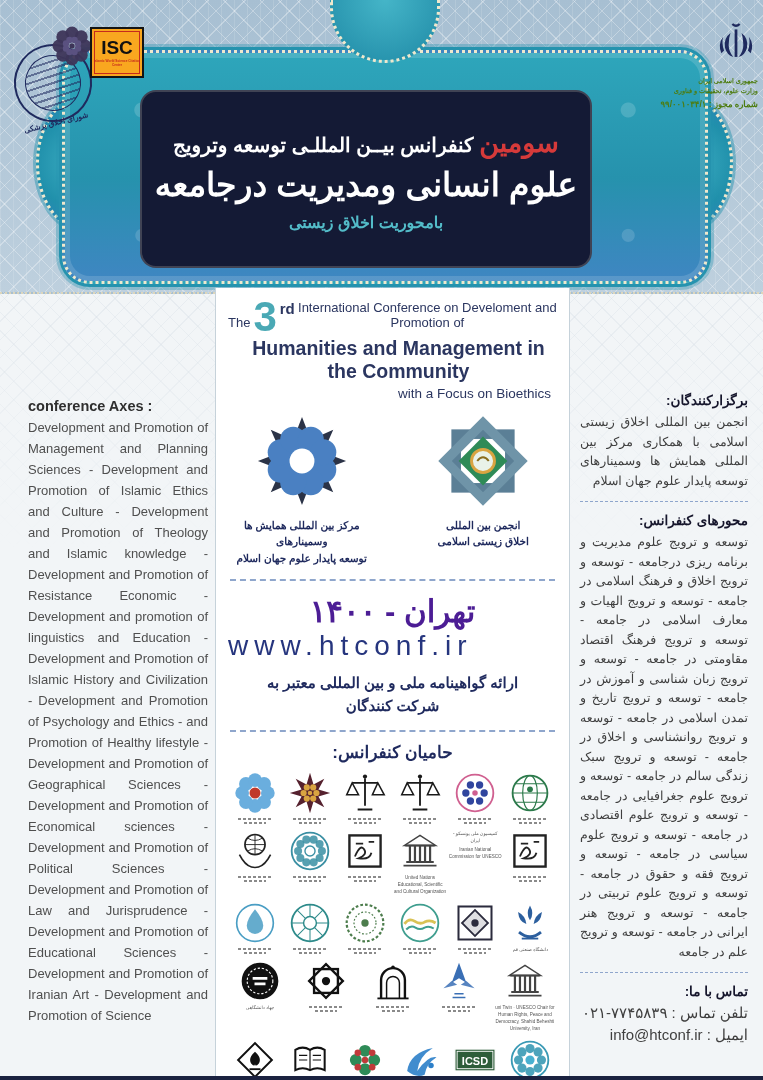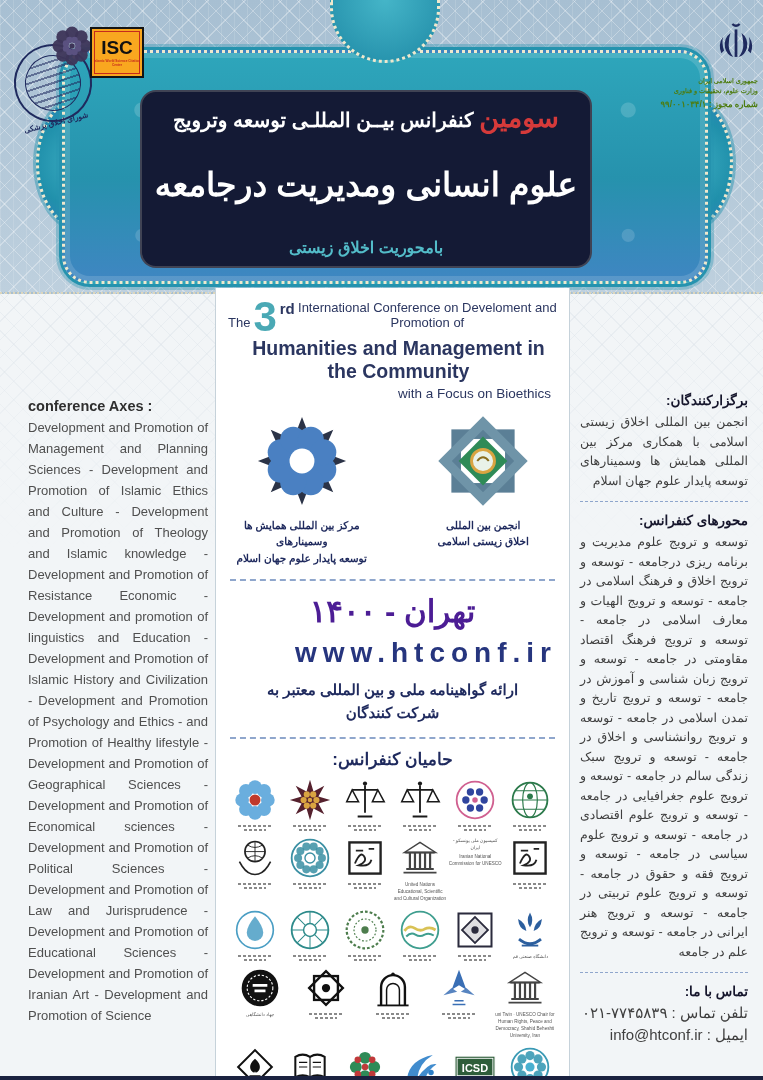--- a/index.html
+++ b/index.html
@@ -30,21 +30,21 @@
     background:
       radial-gradient(circle at 12% 25%,rgba(255,255,255,.16) 0 7px,transparent 8px),
       radial-gradient(circle at 88% 25%,rgba(255,255,255,.16) 0 7px,transparent 8px),
       radial-gradient(circle at 12% 80%,rgba(255,255,255,.14) 0 6px,transparent 7px),
       radial-gradient(circle at 88% 80%,rgba(255,255,255,.14) 0 6px,transparent 7px),
       linear-gradient(180deg,#2ea6bb 0%,#2692ad 55%,#3f86c2 100%);
     border:3px dotted #efe8cd;
     box-shadow:0 0 0 3px #2593ae,0 0 0 6px rgba(37,147,174,.35),inset 0 0 0 5px rgba(255,255,255,.14);}
   .navy-box{position:absolute;left:140px;top:90px;width:448px;height:174px;border-radius:16px;
     background:#141a35;border:2px solid rgba(240,235,210,.20);
-    display:flex;flex-direction:column;align-items:center;justify-content:center;direction:rtl;text-align:center;gap:25px;}
+    display:flex;flex-direction:column;align-items:center;justify-content:center;direction:rtl;text-align:center;}
   .banner-l1{font-size:20px;font-weight:bold;color:#fff;letter-spacing:.5px;}
   .banner-l1 .red{color:#d63a3a;font-size:27px;}
   .banner-l2{font-size:33px;font-weight:bold;color:#fff;margin-top:6px;}
   .banner-l3{font-size:16px;font-weight:bold;color:#53bcc9;margin-top:9px;}
 
   
   .seal{position:absolute;left:14px;top:44px;width:74px;height:74px;border:2px solid #1f2a5e;border-radius:50%;
     transform:rotate(-18deg);display:flex;align-items:center;justify-content:center;}
   .seal-in{width:54px;height:54px;border-radius:50%;border:1px solid #1f2a5e;
     background:repeating-linear-gradient(0deg,transparent 0 5px,rgba(31,42,94,.55) 5px 7px);}
@@ -74,21 +74,21 @@
   .en-l2{font-size:19.5px;font-weight:bold;margin-top:3px;margin-left:12px;}
   .en-l3{font-size:13.5px;text-align:right;margin-top:3px;padding-right:6px;}
 
   .orgs{display:flex;justify-content:center;gap:34px;margin-top:14px;}
   .org{display:flex;flex-direction:column;align-items:center;width:150px;}
   .org svg{width:92px;height:92px;}
   .org-cap{margin-top:10px;font-size:10.5px;font-weight:bold;color:#1f2a5e;text-align:center;direction:rtl;line-height:1.55;}
 
   .dash{border:none;border-top:2px dashed #8fa6cc;margin:13px 2px 0;}
   .venue{font-size:31px;font-weight:bold;color:#4c1d95;text-align:center;direction:rtl;margin-top:12px;}
-  .site{font-size:28px;font-weight:bold;color:#26357e;text-align:right;letter-spacing:6px;margin-top:7px;}
+  .site{font-size:28px;font-weight:normal;color:#26357e;text-align:left;letter-spacing:6px;}
   .cert{font-size:15px;font-weight:bold;color:#1f2a5e;text-align:center;direction:rtl;line-height:1.55;margin-top:9px;}
   .sp-h{font-size:17px;font-weight:bold;color:#1f2a5e;text-align:center;direction:rtl;margin-top:10px;}
 
   .sp-grid{display:flex;flex-direction:column;gap:5px;margin-top:8px;}
   .sp-row{display:flex;align-items:flex-start;justify-content:space-between;gap:2px;}
   .sp-cell{flex:1;display:flex;flex-direction:column;align-items:center;min-width:0;}
   .sp-logo{width:44px;height:44px;}
   .sp-logo svg{width:100%;height:100%;}
   .sp-cap{font-size:4.6px;color:#555;text-align:center;direction:rtl;line-height:1.5;margin-top:2px;max-width:62px;}
   .sp-cap.en{direction:ltr;}

